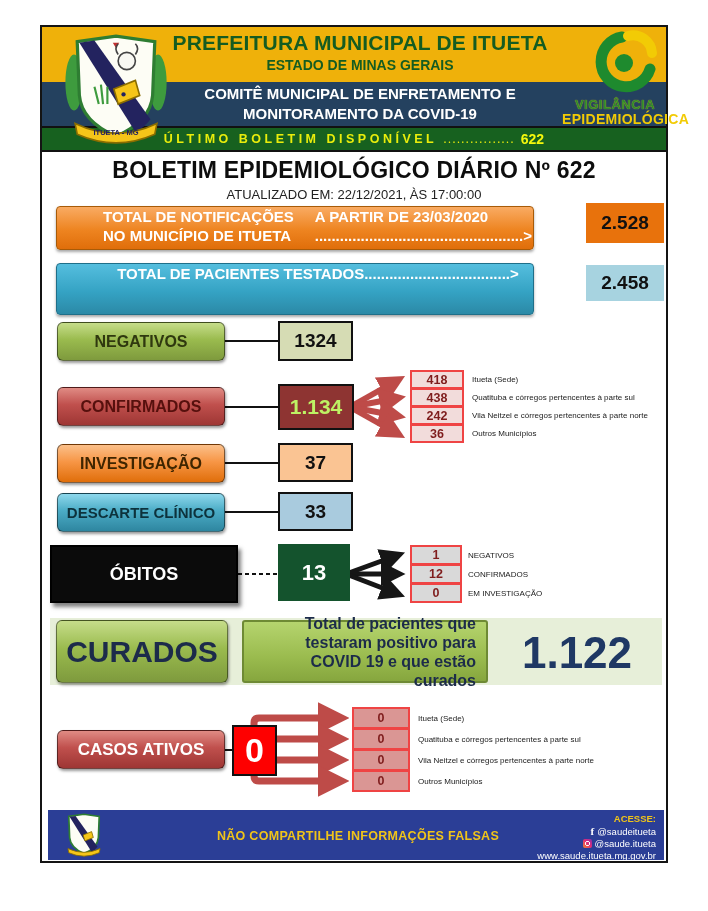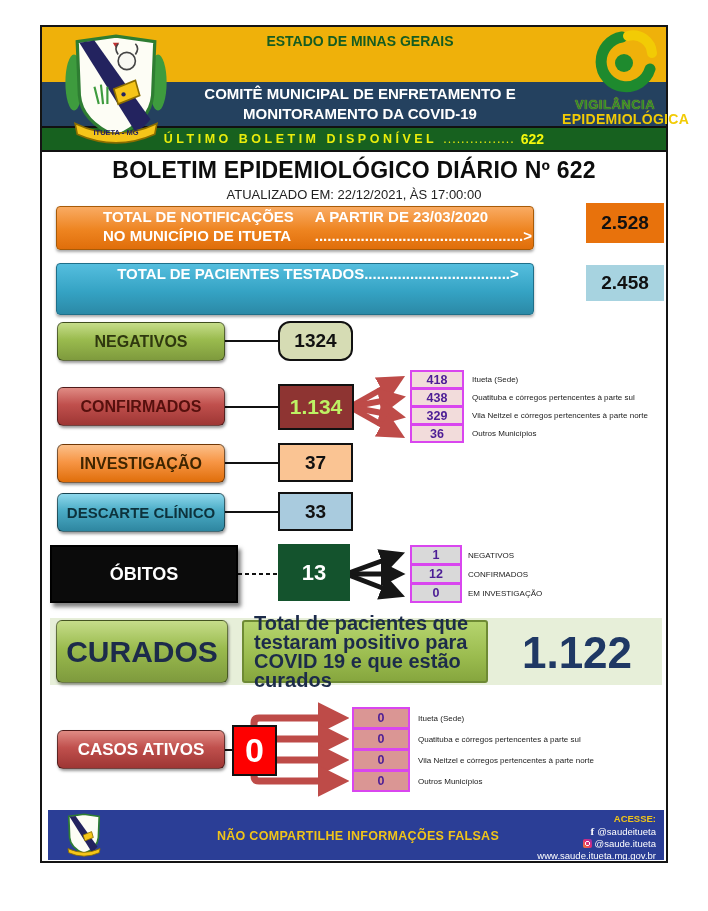--- a/index.html
+++ b/index.html
@@ -48,46 +48,46 @@
   .btn { width:168px; height:39px; border-radius:6px; display:flex; align-items:center;
     justify-content:center; font-weight:bold; font-size:16px;
     border:1px solid rgba(0,0,0,.5); box-shadow:1px 2px 3px rgba(0,0,0,.4); z-index:4; }
   .btn-green  { background:linear-gradient(180deg,#C6DD8A,#9ABB4E 45%,#7E9A3D); color:#2F380F; }
   .btn-red    { background:linear-gradient(180deg,#E08B84,#C0504D 45%,#9E3634); color:#56100D; }
   .btn-orange { background:linear-gradient(180deg,#FBC08A,#F79646 45%,#E06E0A); color:#3F2500; }
   .btn-cyan   { background:linear-gradient(180deg,#8ED8EC,#4BACC6 45%,#2E86A0); color:#0D323C; font-size:15px; }
   
   .vbox { left:236px; width:75px; border:2px solid #111; display:flex; align-items:center;
     justify-content:center; font-weight:bold; font-size:19px; color:#111; z-index:4; background:#fff; }
-  .v1324 { top:294px; height:40px; background:#D6DCB4;border-radius:12px; }
+  .v1324 { top:294px; height:40px; background:#D6DCB4; }
   .v1134 { top:357px; height:46px; width:76px; background:#8E3432; color:#bef264; font-size:21px; }
   .v37   { top:416px; height:39px; background:#FAC493; }
   .v33   { top:465px; height:39px; background:#A9CBDE; }
   .btn-obitos { left:8px; top:518px; width:188px; height:58px; background:#0B0B0B;
     border:2px solid #000; box-shadow:3px 4px 4px rgba(0,0,0,.5); color:#fff;
     font-size:18px; font-weight:bold; display:flex; align-items:center; justify-content:center; z-index:4; }
   .v13 { top:517px; height:57px; width:72px; background:#14532d; color:#fff; font-size:22px; border:none; }
   
-  .mini { position:absolute; border:2px solid #d946ef; display:flex; align-items:center;
-    justify-content:center; font-weight:bold; font-size:12.5px; color:#4c1d95; z-index:4; }
+  .mini { position:absolute; border:2px solid #ef4444; display:flex; align-items:center;
+    justify-content:center; font-weight:bold; font-size:12.5px; color:#7f1d1d; z-index:4; }
   .mini-c { left:368px; width:54px; height:19px; background:#F2DCDB; }
   .mini-o { left:368px; width:52px; height:20px; background:#D9D9D9; }
   .mini-a { left:310px; width:58px; height:22px; background:#DA9694; }
   .lbl { position:absolute; font-size:8px; color:#1a1a1a; white-space:nowrap; z-index:4; }
   
   .strip { left:8px; top:591px; width:612px; height:67px; background:#E7EFD9; }
   .btn-curados { left:14px; top:593px; width:172px; height:63px; border-radius:6px;
     background:linear-gradient(180deg,#C6DD8A,#9ABB4E 45%,#7E9A3D);
     border:1px solid rgba(0,0,0,.45); box-shadow:1px 2px 3px rgba(0,0,0,.4);
     display:flex; align-items:center; justify-content:center;
     font-size:30px; font-weight:bold; color:#1C2B4A; z-index:4; }
   .curados-desc { left:200px; top:593px; width:246px; height:63px;
     background:linear-gradient(180deg,#B5D46E,#9ABB4E 60%,#86A63E);
     border:2px solid #6E8A34; border-radius:3px; display:flex; align-items:center;
-    justify-content:center; text-align:left; font-size:20px; font-weight:bold;
+    justify-content:center; text-align:right; font-size:16px; font-weight:bold;
     color:#1C2B4A; line-height:19px; padding:0 10px; z-index:4; }
   .curados-val { left:452px; top:596px; width:166px; text-align:center;
     font-size:44px; font-weight:bold; color:#1F3864; line-height:60px; z-index:4; }
   
   .btn-casos { left:15px; top:703px; }
   .v0 { left:190px; top:698px; width:45px; height:51px; background:#FE0000;
     border:2px solid #111; color:#fff; font-size:34px; font-weight:bold;
     display:flex; align-items:center; justify-content:center; z-index:4; }
   
   .arrows { position:absolute; left:0; top:0; width:628px; height:838px; z-index:2; pointer-events:none; }
@@ -107,20 +107,21 @@
 </style>
 </head>
 <body>
 
 <div class="frame">
 
   <div class="a band-yellow"></div>
   <div class="a band-blue"></div>
 
   <div class="a hdr-center">
+    <div class="hdr-t1">PREFEITURA MUNICIPAL DE ITUETA</div>
     <div class="hdr-t2">ESTADO DE MINAS GERAIS</div>
   </div>
   <div class="a hdr-com">
     <div>COMITÊ MUNICIPAL DE ENFRETAMENTO E</div>
     <div>MONITORAMENTO DA COVID-19</div>
   </div>
 
   <div class="a band-green">
     <span class="gb-label">ÚLTIMO BOLETIM DISPONÍVEL</span>
     <span class="gb-dots">................</span>
@@ -198,21 +199,21 @@
   </div>
   <div class="a big-val v2458">2.458</div>
 
   <div class="a btn btn-green" style="left:15px;top:295px">NEGATIVOS</div>
   <div class="a vbox v1324">1324</div>
 
   <div class="a btn btn-red" style="left:15px;top:360px">CONFIRMADOS</div>
   <div class="a vbox v1134">1.134</div>
   <div class="mini mini-c" style="top:343px">418</div>
   <div class="mini mini-c" style="top:361px">438</div>
-  <div class="mini mini-c" style="top:379px">329</div>
+  <div class="mini mini-c" style="top:379px">242</div>
   <div class="mini mini-c" style="top:397px">36</div>
   <div class="lbl" style="left:430px;top:348px">Itueta (Sede)</div>
   <div class="lbl" style="left:430px;top:366px">Quatituba e córregos pertencentes à parte sul</div>
   <div class="lbl" style="left:430px;top:384px">Vila Neitzel e córregos pertencentes à parte norte</div>
   <div class="lbl" style="left:430px;top:402px">Outros Municípios</div>
 
   <div class="a btn btn-orange" style="left:15px;top:417px">INVESTIGAÇÃO</div>
   <div class="a vbox v37">37</div>
 
   <div class="a btn btn-cyan" style="left:15px;top:466px">DESCARTE CLÍNICO</div>

